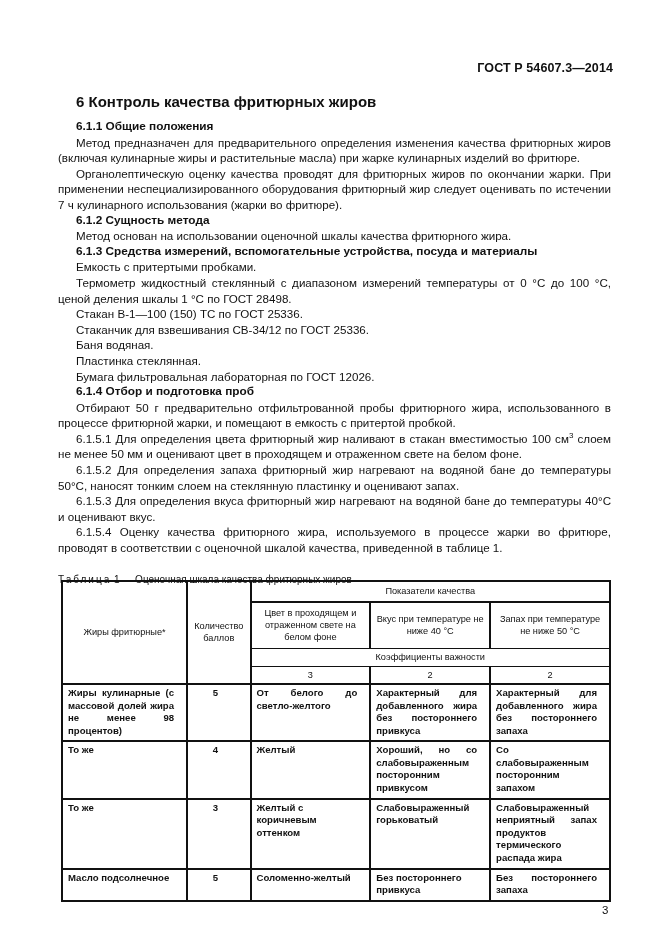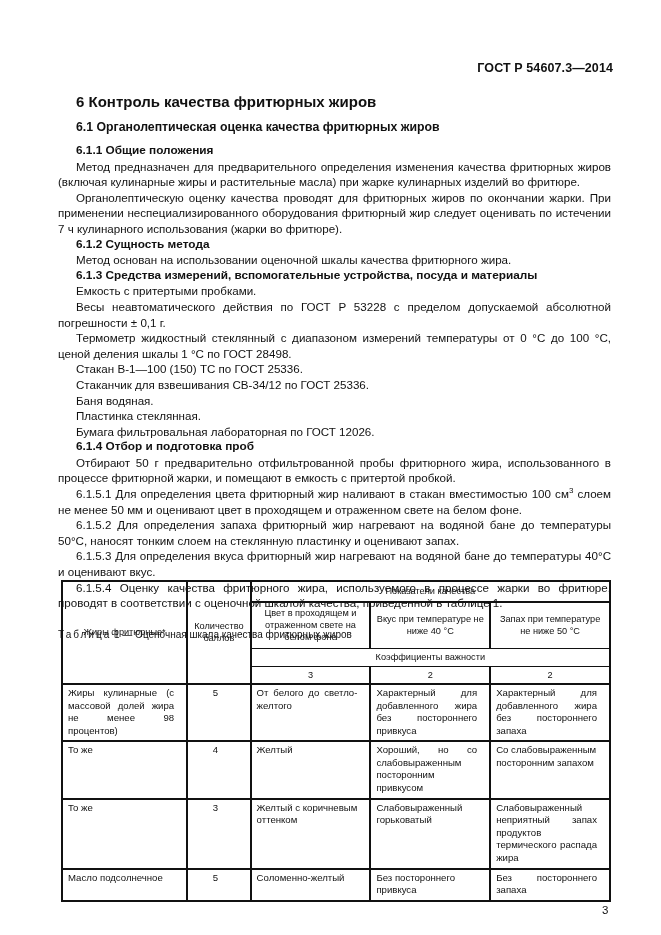--- a/index.html
+++ b/index.html
@@ -12,50 +12,48 @@
   h2 { font-size:12.3px; font-weight:bold; margin:6px 0 0 18px; line-height:18px; }
   .sh { font-weight:bold; font-size:11.8px; margin:0 0 0 18px; line-height:15.6px; }
   .sh.first { margin-top:7px; }
   p { margin:0; text-indent:18px; text-align:justify; }
   .tcap { margin-top:17px; font-size:10px; line-height:13px; }
   .tcap .sp { letter-spacing:2px; }
   table { position:absolute; left:61px; top:580px; width:550px; border-collapse:collapse;
           font-size:9.6px; line-height:12.6px; }
   th, td { border:1px solid #111; vertical-align:top; }
   th { font-weight:normal; text-align:center; vertical-align:middle; padding:2px 4px; font-size:9.2px; line-height:12.4px;margin-top:15px; }
-  td { padding:2px 12px 3px 5px; text-align:left; }
+  td { padding:2px 12px 3px 5px; text-align:left;font-weight:bold; }
   td.num { text-align:center; }
   td.just { text-align:justify; }
   .thick-l { border-left:2px solid #111;border-radius:15px; }
   .thick-r { border-right:2px solid #111; }
   .thick-t { border-top:2px solid #111; }
   .thick-b { border-bottom:2px solid #111; }
   .pgnum { position:absolute; left:602px; top:904px; font-size:11.5px; }
 </style>
 </head>
 <body>
 
 <div class="page">
 
   <div class="hdr">ГОСТ Р 54607.3—2014</div>
 
   <div class="content">
     <h1>6 Контроль качества фритюрных жиров</h1>
-    <h2>6.1 Органолептическая оценка качества фритюрных жиров</h2>
 
     <div class="sh first">6.1.1 Общие положения</div>
     <p>Метод предназначен для предварительного определения изменения качества фритюрных жиров (включая кулинарные жиры и растительные масла) при жарке кулинарных изделий во фритюре.</p>
     <p>Органолептическую оценку качества проводят для фритюрных жиров по окончании жарки. При применении неспециализированного оборудования фритюрный жир следует оценивать по истечении 7 ч кулинарного использования (жарки во фритюре).</p>
 
     <div class="sh">6.1.2 Сущность метода</div>
     <p>Метод основан на использовании оценочной шкалы качества фритюрного жира.</p>
 
     <div class="sh">6.1.3 Средства измерений, вспомогательные устройства, посуда и материалы</div>
     <p>Емкость с притертыми пробками.</p>
-    <p>Весы неавтоматического действия по ГОСТ Р 53228 с пределом допускаемой абсолютной погрешности ± 0,1 г.</p>
     <p>Термометр жидкостный стеклянный с диапазоном измерений температуры от 0 °С до 100 °С, ценой деления шкалы 1 °С по ГОСТ 28498.</p>
     <p>Стакан В-1—100 (150) ТС по ГОСТ 25336.</p>
     <p>Стаканчик для взвешивания СВ-34/12 по ГОСТ 25336.</p>
     <p>Баня водяная.</p>
     <p>Пластинка стеклянная.</p>
     <p>Бумага фильтровальная лабораторная по ГОСТ 12026.</p>
 
     <div class="sh">6.1.4 Отбор и подготовка проб</div>
     <p>Отбирают 50 г предварительно отфильтрованной пробы фритюрного жира, использованного в процессе фритюрной жарки, и помещают в емкость с притертой пробкой.</p>
 

